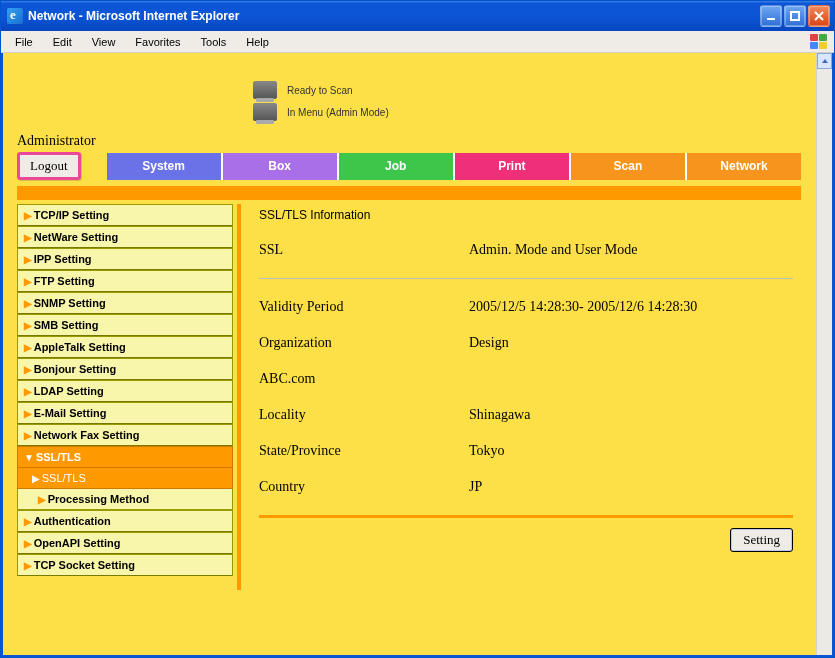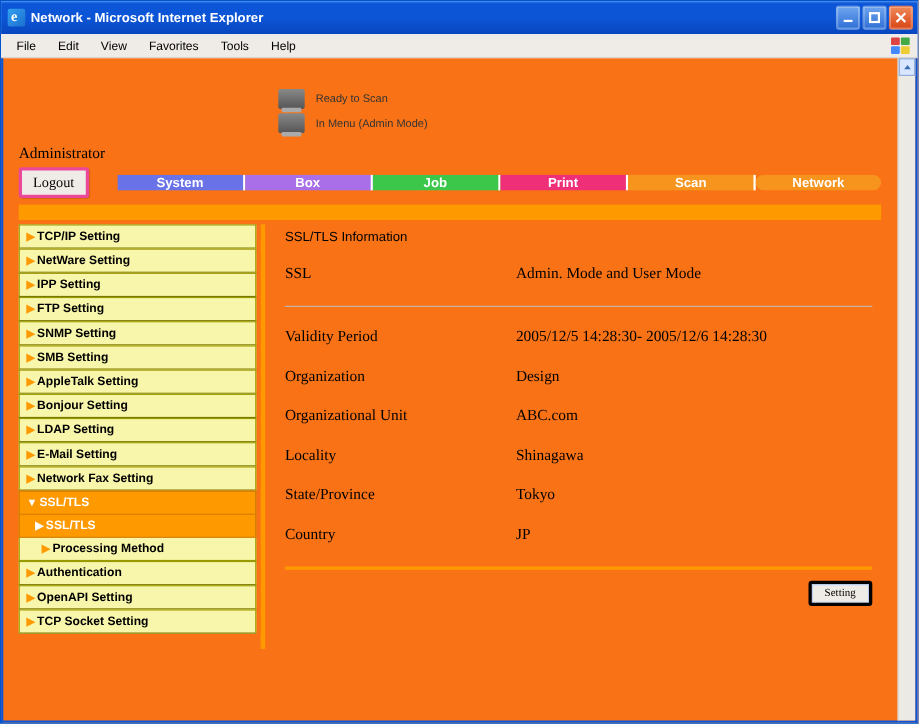--- a/index.html
+++ b/index.html
@@ -58,21 +58,21 @@
   .menubar .win-flag { position:absolute; right:6px; top:3px; width:18px; height:16px;}
   .win-flag span{position:absolute;width:8px;height:7px;border-radius:1px;}
   .wf-r{background:#d44; left:0; top:0;}
   .wf-g{background:#4a4; left:9px; top:0;}
   .wf-b{background:#48f; left:0; top:8px;}
   .wf-y{background:#ec3; left:9px; top:8px;}
   
   .content {
     position:relative;
     height: calc(658px - 30px - 22px - 2px);
-    background:#f97316;
+    background:#fde047;
     border-left: 2px solid #0c55d6;
     border-right: 2px solid #0c55d6;
     border-bottom: 2px solid #0c55d6;
   }
   .scrollbar {
     position:absolute; right:0; top:0; bottom:0; width:16px;
     background:#eceae4; border-left:1px solid #d7d2c7;
   }
   .scroll-up {
     position:absolute; top:0; left:0; right:0; height:16px;
@@ -96,25 +96,25 @@
   
   .toprow { display:flex; align-items:center; padding:0 14px 6px 14px; gap:0;}
   .logout-btn {
     background:#efece7; border:3px solid #ec4899; border-radius:3px;
     padding:3px 10px; font-family:"Times New Roman",serif; font-size:13px;
     box-shadow: 1px 1px 0 #00000022;
     margin-right:26px;
   }
   .tabs { display:flex; flex:1; }
   .tab {
-    flex:1; height:14px; display:flex; align-items:center; justify-content:center;
+    flex:1; height:27px; display:flex; align-items:center; justify-content:center;
     color:#fff; font-weight:bold; font-family:Verdana,Arial,sans-serif;
     font-size:12px; border-right:2px solid #fff; cursor:pointer;
   }
-  .tab:last-child{border-right:none;border-radius:10px;}
+  .tab:last-child{border-right:none;}
   
   .orange-band { height:14px; background:#f90; margin:0 14px; }
   
   .main-area { display:flex; padding:0 14px; margin-top:4px; height: calc(100% - 216px);}
   .sidebar {
     width:224px;
     border-right:4px solid #f90;
     padding-right:4px;
   }
   .side-item {
@@ -129,21 +129,21 @@
     margin-bottom:0;
     cursor:pointer;
     display:flex; align-items:center;
   }
   .side-item .arrow { color:#f90; margin-right:2px; font-size:10px;}
   .side-item.selected {
     background:#f90; color:#fff; border-color:#cc7a00;
   }
   .side-item.selected .arrow { color:#fff; }
   .side-sub {
-    background:#f90; color:#fff; font-weight:bold;
+    background:#f90; color:#fff; font-weight:normal;
     padding:4px 6px 4px 14px;
     font-family:Verdana,Arial,sans-serif; font-size:11px;
     border:1px solid #cc7a00; border-top:none;
     cursor:pointer;
   }
   .side-sub .arrow{ color:#fff; margin-right:2px; font-size:10px;}
   .side-sub2 {
     background:#f8f6aa; color:#000; font-weight:bold;
     padding:4px 6px 4px 20px;
     font-family:Verdana,Arial,sans-serif; font-size:11px;
@@ -160,23 +160,23 @@
     color:#000;
   }
   .detail h3 { font-family:Verdana,Arial,sans-serif; font-size:12px; font-weight:normal; margin-bottom:8px;}
   .kv { display:flex; margin:20px 0;}
   .kv .k { width:210px; }
   .kv .v { flex:1; }
   .hr-light { border:none; border-top:1px solid #bbb; margin:6px 0;}
   .hr-orange { border:none; border-top:3px solid #f90; margin:12px 0 10px 0;}
   .setting-btn {
     float:right;
-    background:#efece7; border:3px solid #000000; border-radius:3px;
+    background:#efece7; border:1px solid #000000; border-radius:3px;
     padding:3px 12px;
-    font-family:"Times New Roman",serif; font-size:10px;
+    font-family:"Times New Roman",serif; font-size:13px;
     box-shadow: 0 0 0 1px #b7cdf0 inset;
     cursor:pointer;
     margin-left:24px;
   }
 </style>
 </head>
 <body>
 
 <div class="titlebar">
   <div class="ie-icon"></div>
@@ -327,21 +327,20 @@
         <div id="rows-bottom">
             <div class="kv">
               <div class="k">Validity Period</div>
               <div class="v">2005/12/5 14:28:30- 2005/12/6 14:28:30</div>
             </div>
             <div class="kv">
               <div class="k">Organization</div>
               <div class="v">Design</div>
             </div>
             <div class="kv">
-              <div class="k">Organizational Unit</div>
               <div class="v">ABC.com</div>
             </div>
             <div class="kv">
               <div class="k">Locality</div>
               <div class="v">Shinagawa</div>
             </div>
             <div class="kv">
               <div class="k">State/Province</div>
               <div class="v">Tokyo</div>
             </div>

